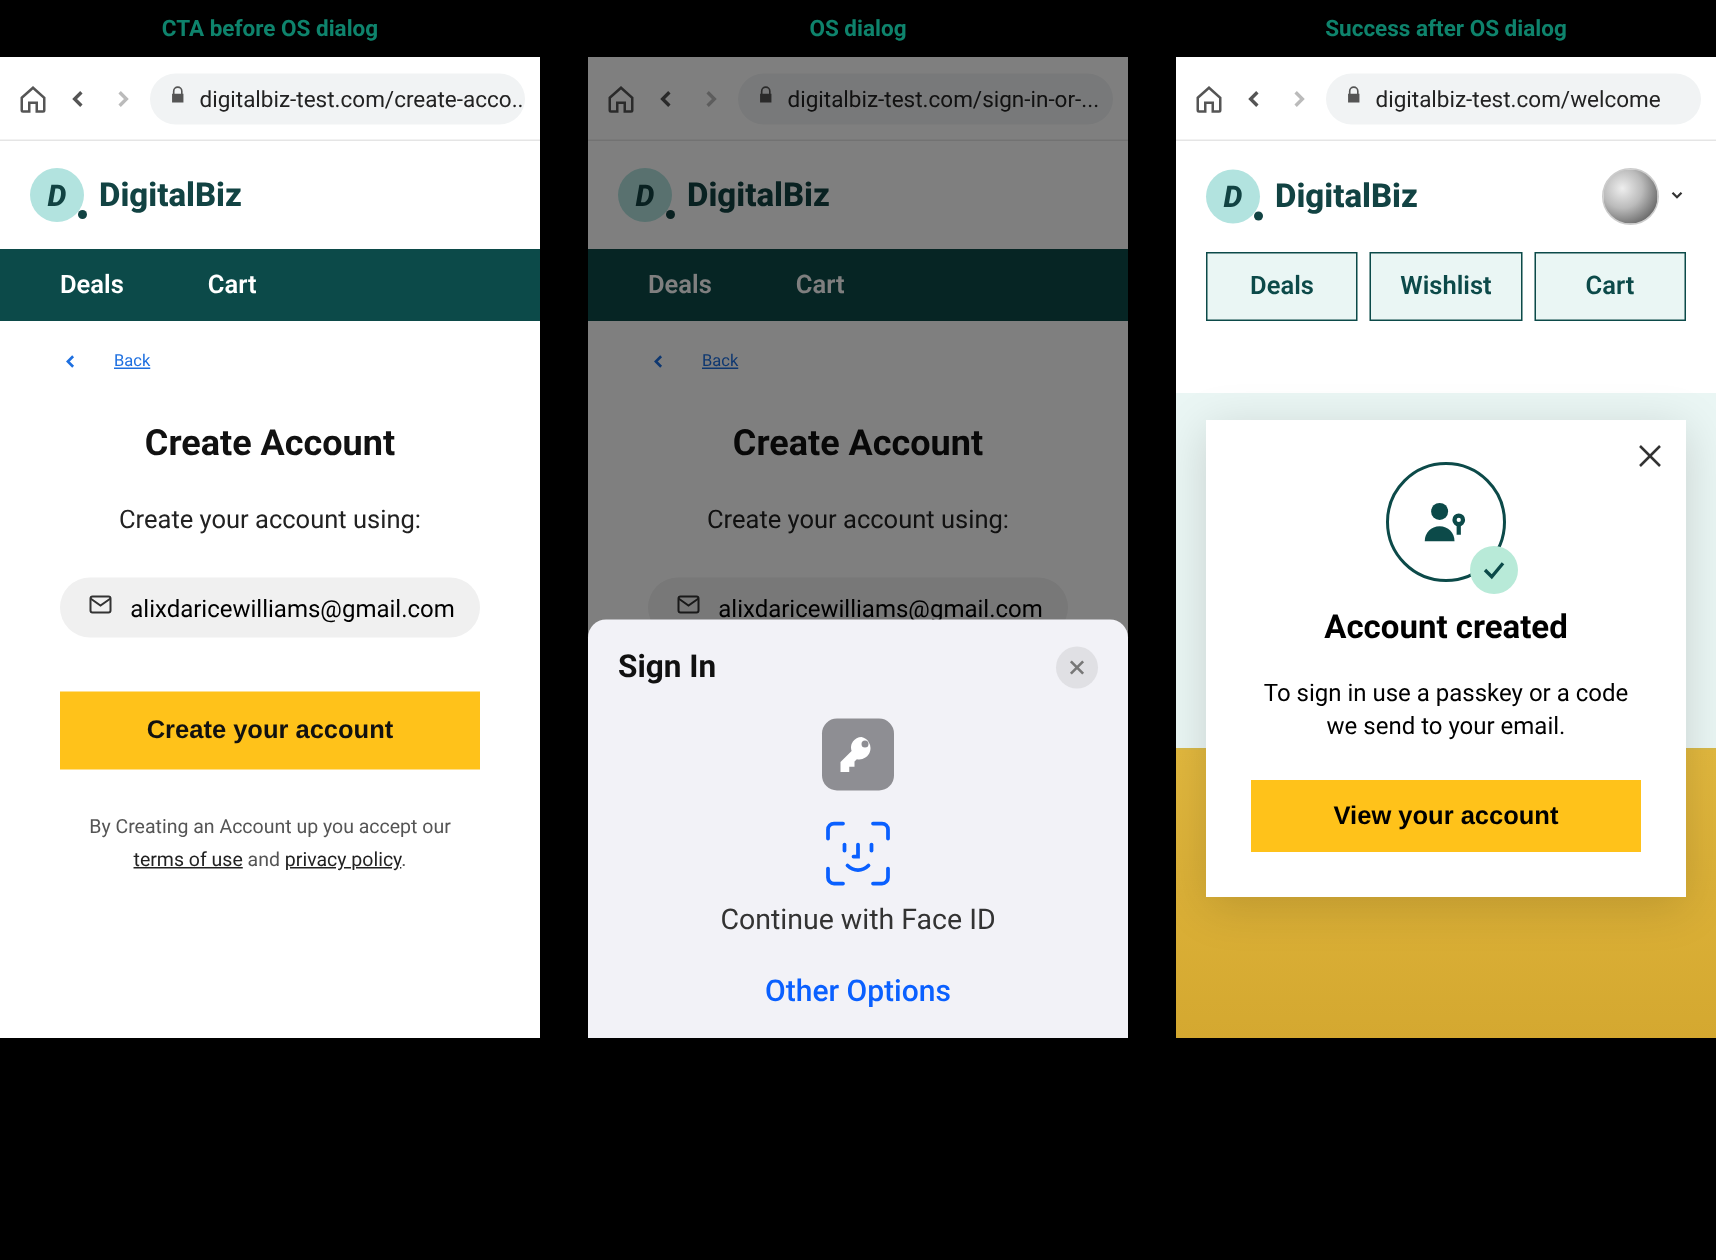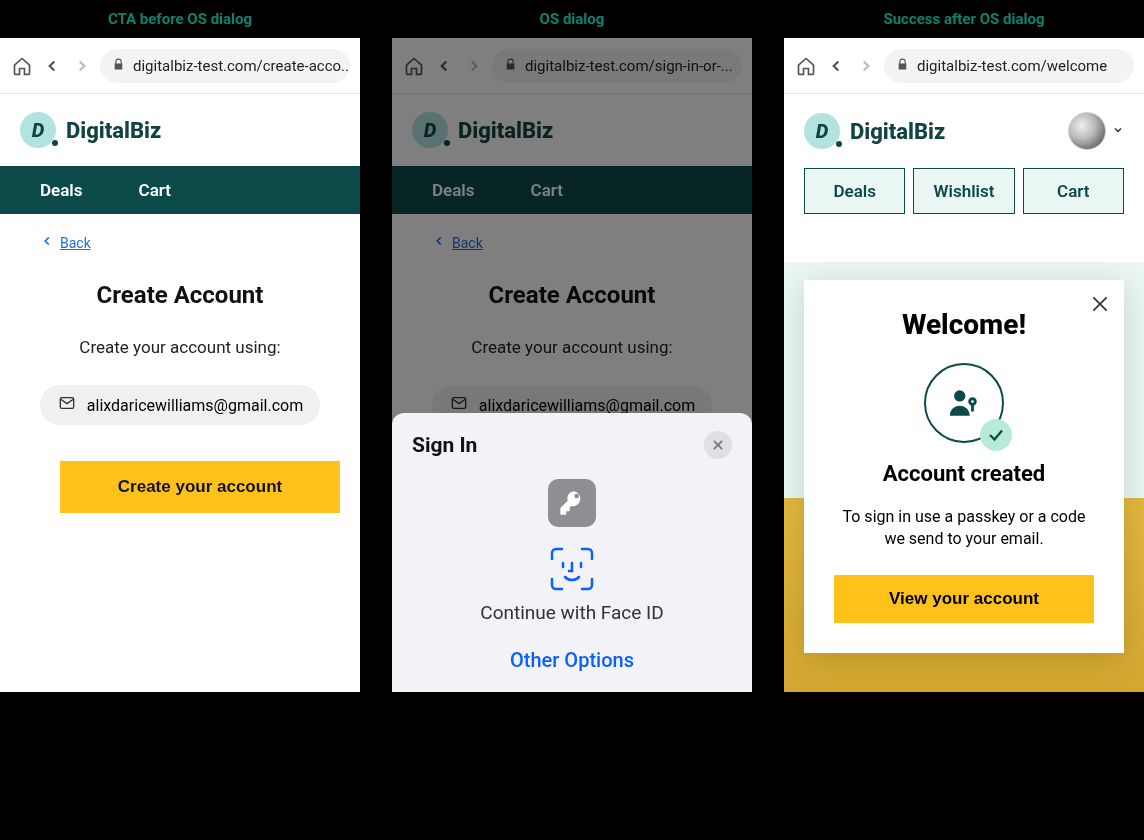--- a/index.html
+++ b/index.html
@@ -134,23 +134,23 @@
     font-weight: 600;
     font-size: 17px;
     padding: 12px 0;
     text-align: center;
   }
   
   .content {
     padding: 20px 40px;
   }
   .back-link {
-    display: flex; align-items: flex-end; gap: 6px;
+    display: flex; align-items: flex-start; gap: 22px;
     color: #1d6fe0;
-    font-size: 14px;
+    font-size: 11px;
     text-decoration: underline;
   }
   .back-chevron { color: #1d6fe0; text-decoration: none; }
   h1.page-title {
     text-align: center;
     font-size: 24px;
     font-weight: 700;
     margin-top: 30px;
     color: #111;
   }
@@ -176,21 +176,20 @@
     display: block;
     width: 100%;
     background: #ffc21a;
     border: none;
     font-weight: 700;
     font-size: 17px;
     padding: 16px 0;
     margin-top: 36px;
     cursor: pointer;
     color: #111;
-    margin-left: 20px;
   }
   .legal {
     margin-top: 28px;
     text-align: center;
     font-size: 13px;
     color: #555;
     line-height: 1.7;
   }
   .legal a { color: #222; text-decoration: underline; }
   
@@ -405,20 +404,26 @@
           <svg width="20" height="16" viewBox="0 0 24 24" fill="none" stroke="#333" stroke-width="2">
               <rect x="2" y="4" width="20" height="16" rx="2"></rect>
               <polyline points="2,6 12,13 22,6"></polyline>
             </svg>
         </span>
         <span>alixdaricewilliams@gmail.com</span>
       </div>
 
       <button class="primary-btn">Create your account</button>
 
+      <div class="legal">
+        <span>By Creating an Account up you accept our</span><br>
+        <a href="#">terms of use</a>
+        <span>and</span>
+        <a href="#">privacy policy</a><span>.</span>
+      </div>
     </div>
   </div>
 </div>
 
 <div class="screen screen2">
   <div class="caption">OS dialog</div>
   <div class="frame">
     <div class="browser-bar">
       <span class="nav-icon">
         <svg width="20" height="20" viewBox="0 0 24 24" fill="none" stroke="#555" stroke-width="2">
@@ -567,21 +572,20 @@
       <div class="bg-person"></div>
     </div>
 
     <div class="welcome-card">
       <div class="card-close">
         <svg width="20" height="20" viewBox="0 0 24 24" stroke="#333" stroke-width="2">
             <line x1="4" y1="4" x2="20" y2="20"></line>
             <line x1="20" y1="4" x2="4" y2="20"></line>
           </svg>
       </div>
-      <div class="welcome-title">Welcome!</div>
       <div class="success-icon-wrap">
         <div class="success-ring">
           <svg width="34" height="34" viewBox="0 0 24 24" fill="#0c4a49">
               <circle cx="9" cy="7" r="4"></circle>
               <path d="M2 21c0-4 3-7 7-7s7 3 7 7"></path>
               <circle cx="18" cy="11" r="2" fill="none" stroke="#0c4a49" stroke-width="2"></circle>
               <line x1="18" y1="13" x2="18" y2="18" stroke="#0c4a49" stroke-width="2"></line>
             </svg>
         </div>
         <div class="success-check">

